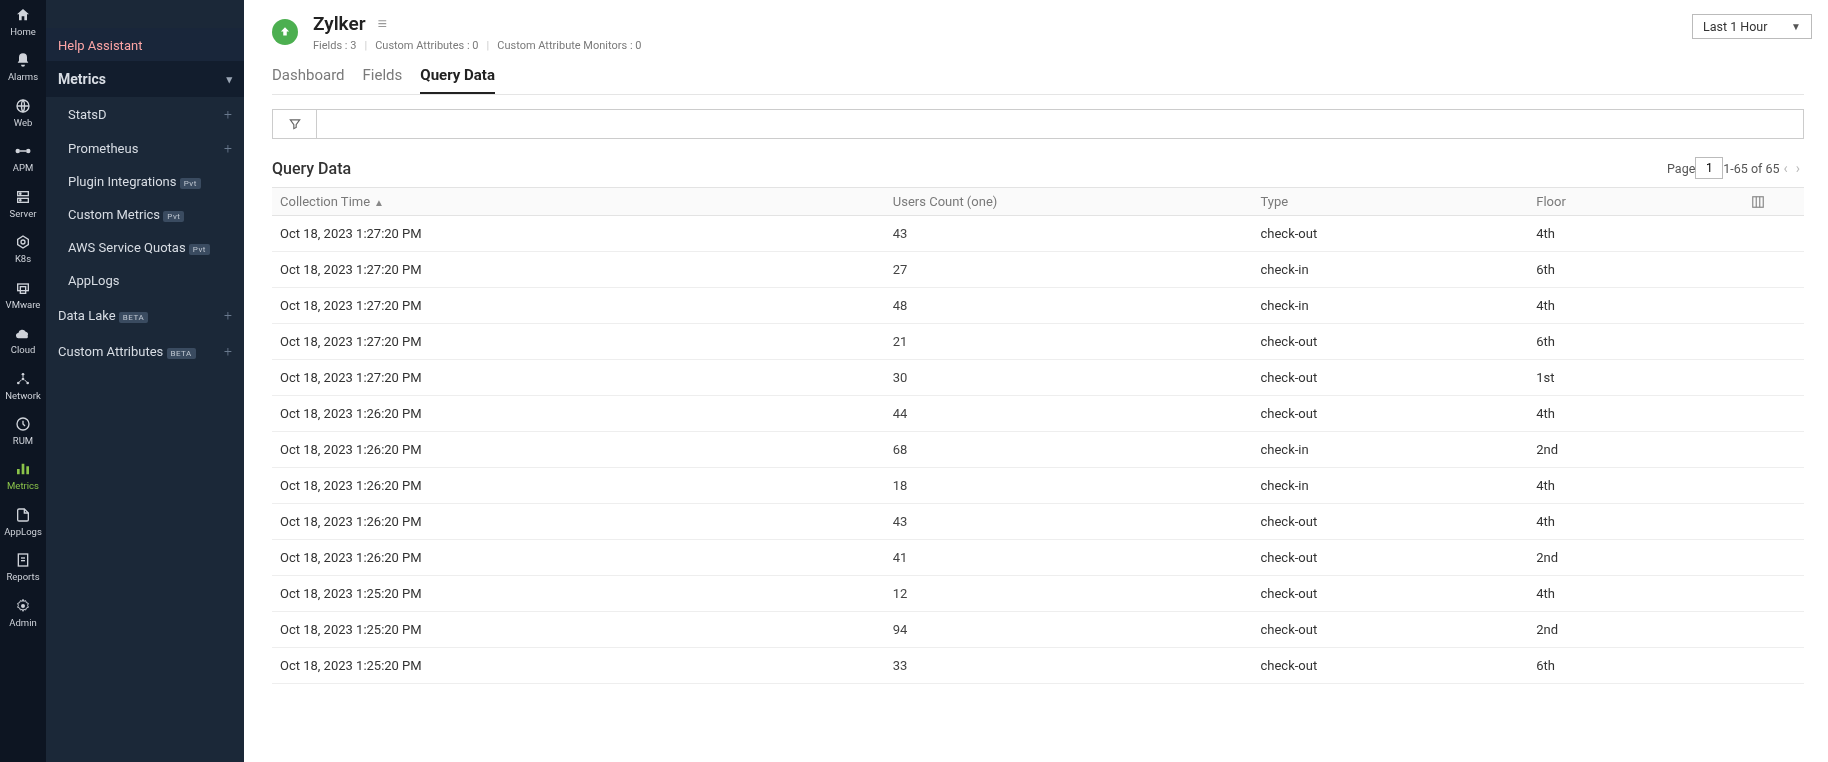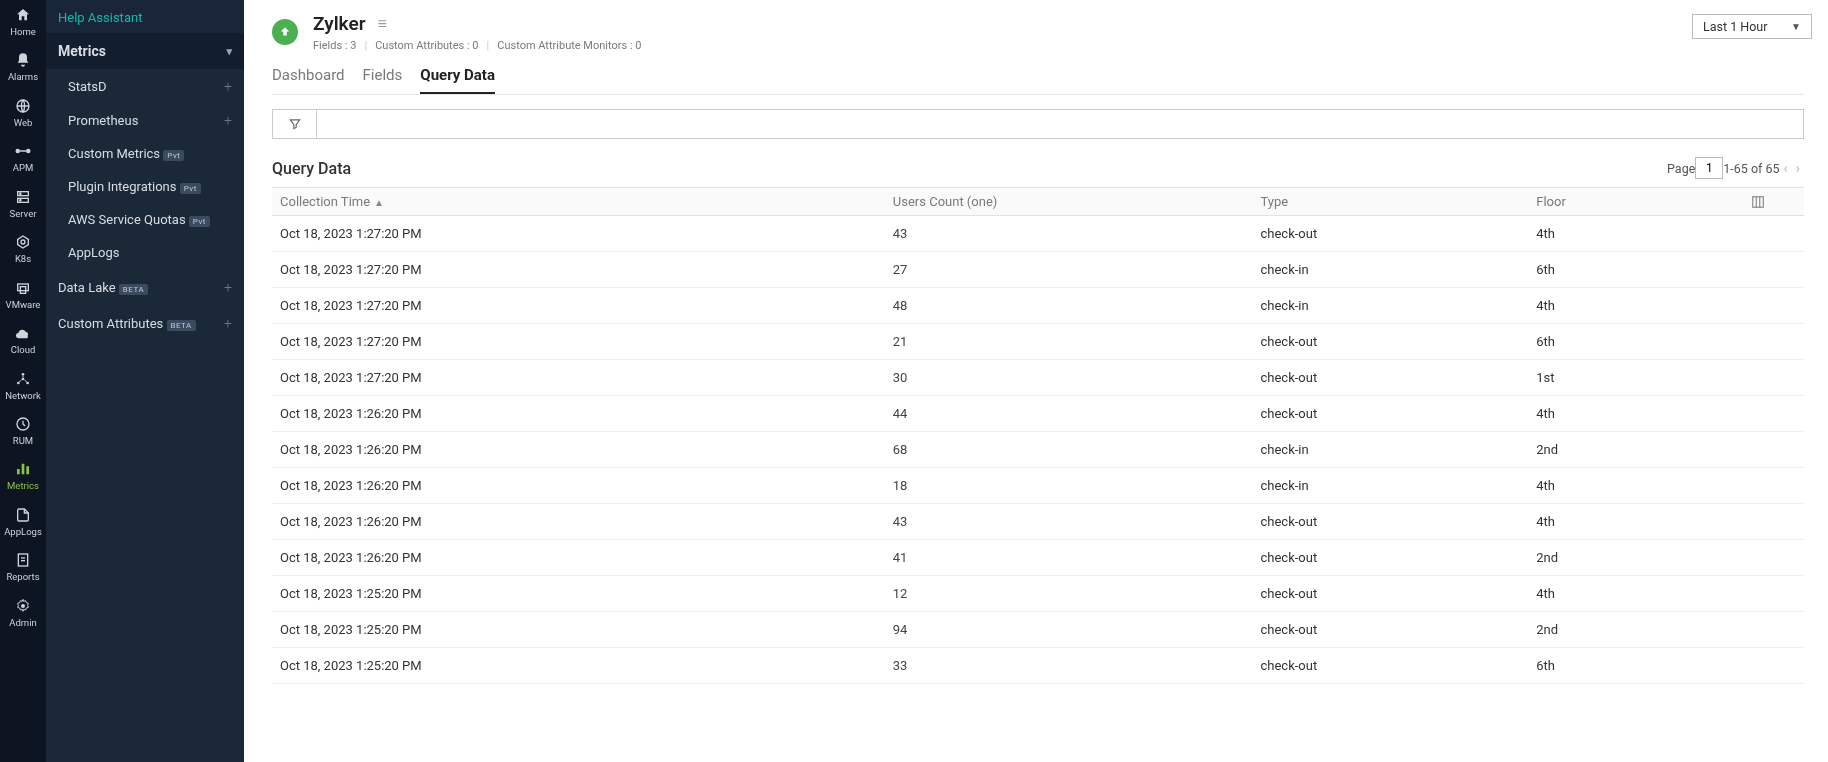--- a/index.html
+++ b/index.html
@@ -7,21 +7,21 @@
 
 
 .icon-rail { width:46px; background:#0d1522; display:flex; flex-direction:column; align-items:center; }
 .icon-rail .rail-item { width:100%; display:flex; flex-direction:column; align-items:center; padding:6px 0 8px; cursor:pointer; color:#cfd3da; }
 .icon-rail .rail-item.active { color:#8bc34a; }
 .icon-rail .rail-item .ic { width:18px; height:18px; display:flex; align-items:center; justify-content:center; }
 .icon-rail .rail-item .lbl { font-size:9.5px; margin-top:3px; text-align:center; line-height:1.1; }
 
 
 .menu-side { width:198px; background:#1b2838; color:#d8dde4; display:flex; flex-direction:column; font-size:13px; }
-.menu-side .help { padding:10px 12px 8px; color:#14b8a6; background:#19263a; }
+.menu-side .help { padding:10px 12px 8px; color:#fca5a5; background:#19263a;margin-top:28px; }
 .menu-side .section-head { padding:10px 12px; font-weight:700; font-size:14px; background:#121d2d; display:flex; justify-content:space-between; align-items:center; }
 .menu-side .sub-item { padding:9px 12px 9px 22px; display:flex; justify-content:space-between; align-items:center; cursor:pointer; }
 .menu-side .menu-item { padding:10px 12px; display:flex; justify-content:space-between; align-items:center; cursor:pointer; }
 .menu-side .badge { font-size:8px; background:#3a4b60; color:#c0c8d2; padding:1px 4px; border-radius:2px; letter-spacing:.5px; }
 .menu-side .badge.beta { background:#3a4b60; }
 .menu-side .plus { color:#6a7a8e; font-size:14px; font-weight:300; }
 .menu-side .chev { color:#9aa6b5; font-size:11px; }
 
 
 .main { flex:1; display:flex; flex-direction:column; overflow:hidden; }
@@ -211,24 +211,24 @@
   <div id="sub-items">
       <div class="sub-item">
         <span>StatsD</span>
         <span class="plus">+</span>
       </div>
       <div class="sub-item">
         <span>Prometheus</span>
         <span class="plus">+</span>
       </div>
       <div class="sub-item">
+        <span>Plugin Integrations <span class="badge">Pvt</span></span>
+      </div>
+      <div class="sub-item">
         <span>Custom Metrics <span class="badge">Pvt</span></span>
-      </div>
-      <div class="sub-item">
-        <span>Plugin Integrations <span class="badge">Pvt</span></span>
       </div>
       <div class="sub-item">
         <span>AWS Service Quotas <span class="badge">Pvt</span></span>
       </div>
       <div class="sub-item">
         <span>AppLogs</span>
       </div>
     </div>
   <div id="menu-items">
       <div class="menu-item">

